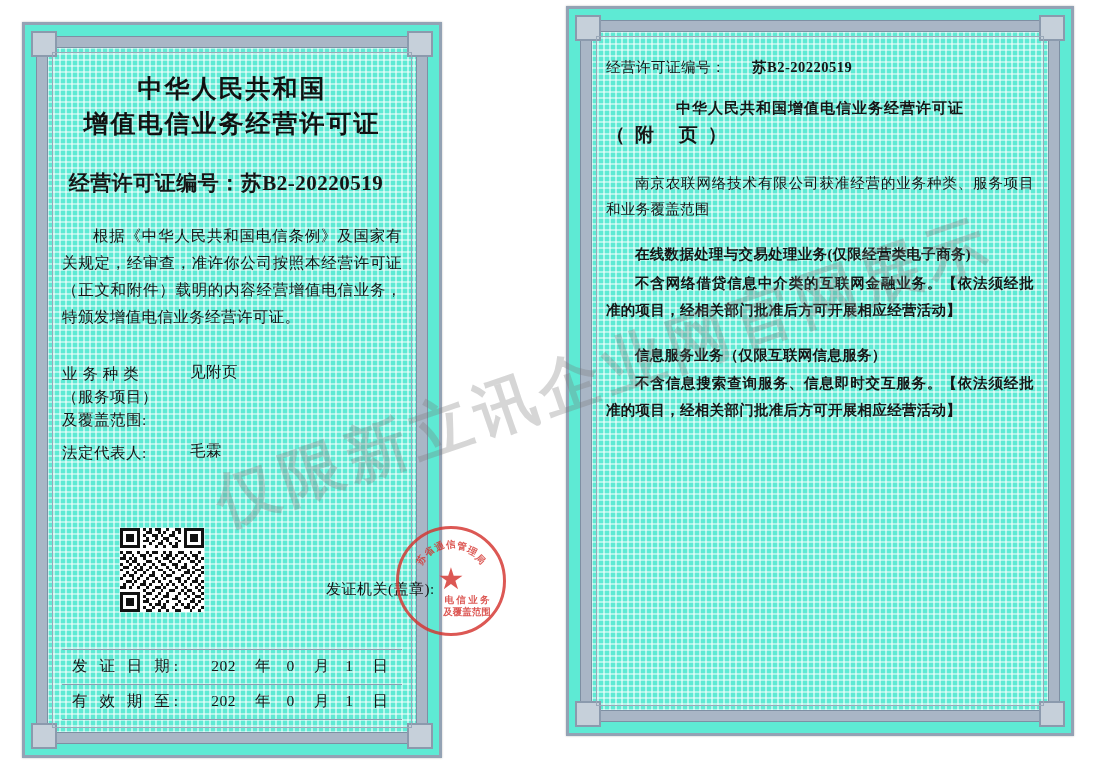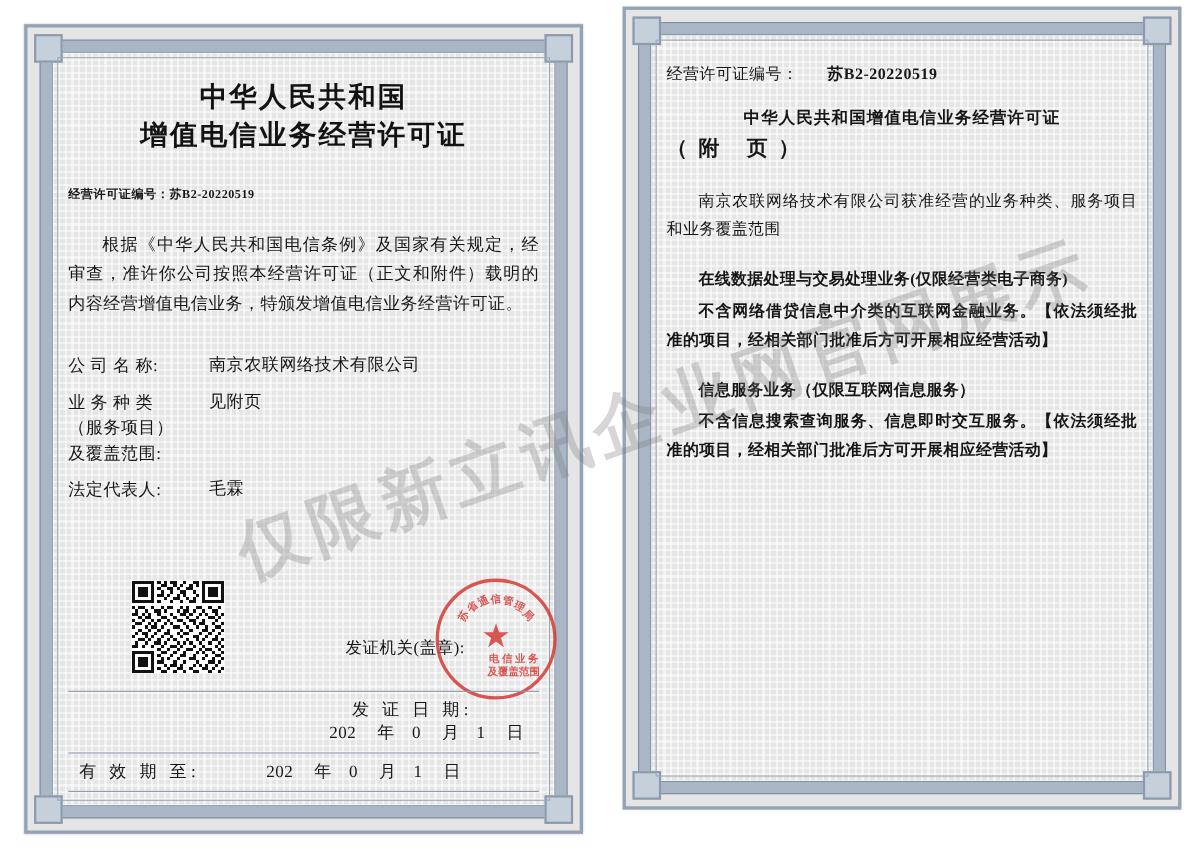--- a/index.html
+++ b/index.html
@@ -19,24 +19,24 @@
     position: absolute;
     top: 0;
     left: 0;
     width: 1094px;
     height: 780px;
   }
 
   
   .cert {
     position: absolute;
-    background: #e5e5e5;
+    background: #5eead4;
     box-shadow: 0 0 2px rgba(0,0,0,0.25);
   }
-  .cert-left  { left: 22px;  top: 22px;  width: 508px; height: 736px; }
+  .cert-left  { left: 22px;  top: 22px;  width: 420px; height: 736px; }
   .cert-right { left: 566px; top: 6px;   width: 508px; height: 730px; }
 
   
   .frame-outer {
     position: absolute;
     inset: 0;
     border: 3px solid #93a2b4;
   }
   .frame-band {
     position: absolute;
@@ -87,22 +87,22 @@
     text-align: center;
     font-size: 25px;
     font-weight: bold;
     letter-spacing: 2px;
     line-height: 1.38;
     margin-top: 12px;
     color: #121212;
   }
   .lic-no-line {
     margin-top: 28px;
-    text-align: left;
-    font-size: 11px;
+    text-align: center;
+    font-size: 21px;
     font-weight: bold;
     padding-right: 12px;
     letter-spacing: 0.5px;
   }
   .lic-no-line .num {
     font-weight: bold;
     letter-spacing: 0.5px;
   }
   .para {
     margin-top: 25px;
@@ -144,21 +144,21 @@
   }
   .seal-wrap {
     position: absolute;
     left: 252px;
     bottom: 82px;
     width: 220px;
     height: 120px;
   }
   .issuer-label {
     position: absolute;
-    left: 0;
+    left: 12px;
     top: 62px;
     font-size: 15px;
     letter-spacing: 0.5px;
   }
   .seal {
     position: absolute;
     left: 82px;
     top: 8px;
     width: 104px;
     height: 104px;
@@ -209,21 +209,20 @@
     font-size: 15.5px;
   }
   .date-row {
     display: flex;
     align-items: flex-end;
     border-bottom: 1px solid #8e9caf;
     padding: 6px 0 7px 0;
   }
   .date-row:first-child {
     border-top: 1px solid #8e9caf;
-    flex-direction: column;
   }
   .date-row .d-label {
     width: 170px;
     letter-spacing: 4px;
     padding-left: 10px;
   }
   .date-row .d-val {
     display: flex;
     gap: 2px;
     align-items: baseline;
@@ -335,24 +334,20 @@
       </div>
 
       <div class="lic-no-line">
         <span>经营许可证编号：</span><span class="num">苏B2-20220519</span>
       </div>
 
       <div class="para">根据《中华人民共和国电信条例》及国家有关规定，经审查，准许你公司按照本经营许可证（正文和附件）载明的内容经营增值电信业务，特颁发增值电信业务经营许可证。</div>
 
       <table class="field-table">
         <tbody>
-            <tr>
-          <td class="field-label">公 司 名 称:</td>
-          <td class="field-value">南京农联网络技术有限公司</td>
-        </tr>
         <tr>
           <td class="field-label">业 务 种 类
 （服务项目）
 及覆盖范围:</td>
           <td class="field-value">见附页</td>
         </tr>
         <tr>
           <td class="field-label">法定代表人:</td>
           <td class="field-value">毛霖</td>
         </tr>

